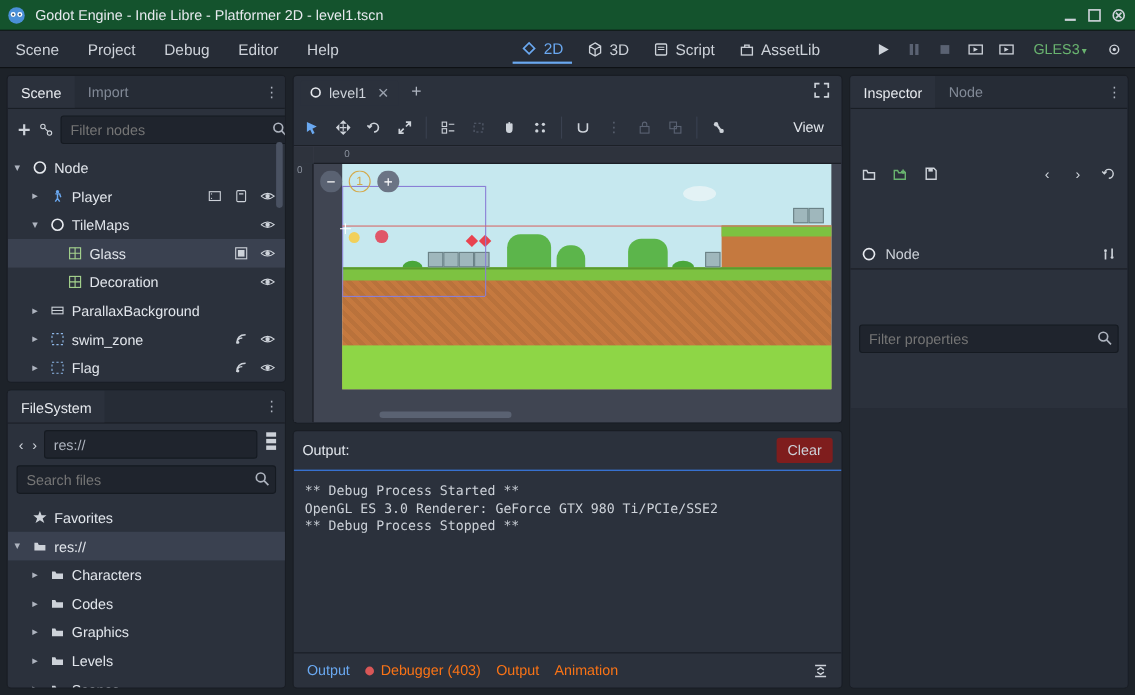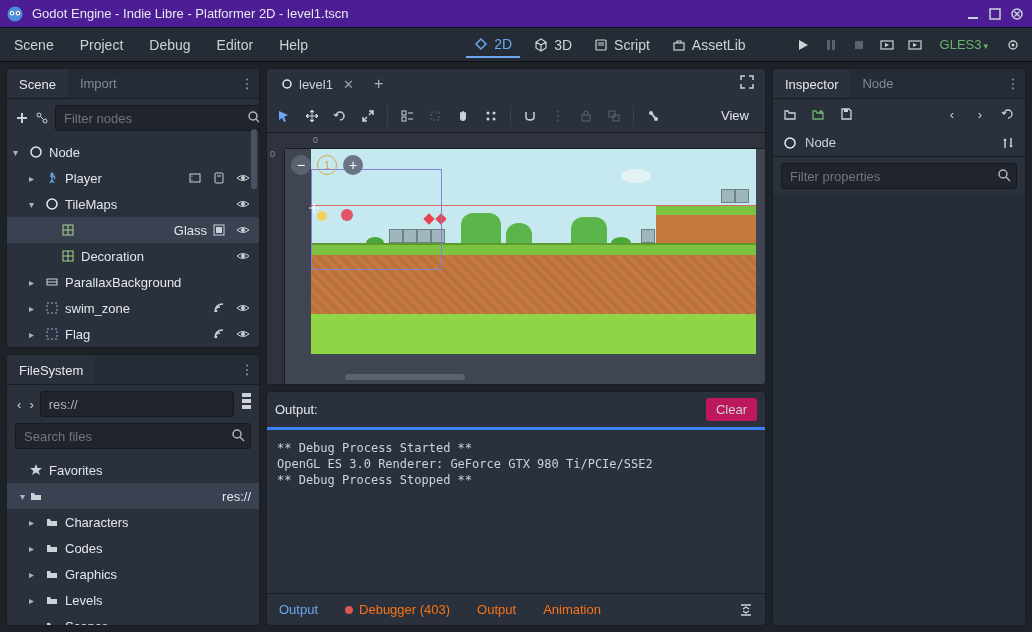--- a/index.html
+++ b/index.html
@@ -1,19 +1,19 @@
 <!DOCTYPE html>
 <html><head>
 <meta charset="utf-8">
 <style>
 * { margin: 0; padding: 0; box-sizing: border-box; font-family: "Segoe UI", Arial, sans-serif; }
 body { width: 1032px; height: 632px; background: #1d2229; color: #cdd2d9; font-size: 13px; overflow: hidden; }
 
 
-.titlebar { height: 28px; background: #4c1d95; display: flex; align-items: center; padding: 0 6px; border-bottom: 1px solid #0d0f12; }
+.titlebar { height: 28px; background: #14532d; display: flex; align-items: center; padding: 0 6px; border-bottom: 1px solid #0d0f12; }
 .titlebar .logo { width: 18px; height: 18px; margin-right: 8px; }
 .titlebar .title { font-size: 13px; color: #e6e9ee; flex: 1; }
 .titlebar .win-btns { display: flex; gap: 4px; }
 .titlebar .win-btn { width: 18px; height: 18px; display: flex; align-items: center; justify-content: center; color: #cdd2d9; font-size: 12px; }
 
 
 .menubar { height: 34px; background: #262c36; display: flex; align-items: center; padding: 0 10px; border-bottom: 1px solid #0d0f12; }
 .menubar .menu-left { display: flex; gap: 18px; }
 .menubar .menu-item { color: #cdd2d9; font-size: 14px; padding: 4px 4px; }
 .menubar .spacer { flex: 1; }
@@ -44,21 +44,21 @@
 .toolbtn { width: 20px; height: 20px; display: flex; align-items: center; justify-content: center; color: #cdd2d9; }
 .search-input { flex: 1; background: #1f242d; border: 1px solid #151a21; border-radius: 3px; padding: 4px 26px 4px 8px; color: #aeb4bf; font-size: 13px; height: 26px; }
 .search-wrap { position: relative; flex: 1; display:flex; }
 .search-wrap .search-icon { position: absolute; right: 6px; top: 5px; color: #aeb4bf; }
 
 .tree { padding: 2px 0 6px 0; overflow-y: auto; }
 .tree-row { display: flex; align-items: center; height: 26px; padding: 0 8px 0 6px; gap: 4px; }
 .tree-row .arrow { width: 12px; color: #aeb4bf; font-size: 10px; }
 .tree-row .nicon { width: 16px; text-align: center; }
 .tree-row .label { flex: 1; font-size: 13px; color: #e2e6ec; white-space: nowrap; overflow: hidden; }
-.tree-row.selected { background: #3a4150; text-align: right; }
+.tree-row.selected { background: #3a4150; }
 .tree-row .rbtns { display: flex; gap: 8px; align-items: center; }
 .tree-row .rbtn { width: 16px; height: 16px; color: #cdd2d9; font-size: 12px; display:flex; align-items:center; justify-content:center; }
 
 .scene-scroll { position: absolute; right: 2px; top: 60px; width: 6px; height: 60px; background: #4a5262; border-radius: 3px; }
 
 
 .fs-path { display:flex; align-items:center; gap:4px; padding: 6px 8px; }
 .fs-path .nav { width:20px; height:20px; display:flex; align-items:center; justify-content:center; color:#cdd2d9; }
 .fs-path input { flex:1; background:#1f242d; border:1px solid #151a21; border-radius:3px; padding:4px 8px; color:#aeb4bf; height:26px; font-size:13px; }
 .fs-path .view-toggle { width:22px; height:22px; display:flex; flex-direction:column; gap:2px; margin-left:4px; }
@@ -102,25 +102,25 @@
 .heart { position:absolute; width:8px; height:8px; background:#e8434f; transform:rotate(45deg); }
 .plat-top { position:absolute; left:345px; top:56px; width:100px; height:44px; background:#c5793f; }
 .plat-top::before { content:""; position:absolute; top:0; left:0; right:0; height:10px; background:#7dc241; }
 .purple-line { position:absolute; background:#8a7fd6; }
 .red-line { position:absolute; height:1px; background:#d66a6a; }
 .hscroll { position:absolute; bottom:4px; left:60px; width:120px; height:6px; background:#5a6272; border-radius:3px; }
 .cross { position:absolute; width:10px; height:10px; }
 
 
 .output-panel { height: 235px; }
-.output-hdr { display:flex; align-items:center; padding:6px 8px; border-bottom:3px solid #3b82f6; }
+.output-hdr { display:flex; align-items:center; padding:6px 8px; border-bottom:1px solid #3b82f6; }
 .output-hdr .olabel { font-size:13px; color:#e2e6ec; }
-.output-hdr .clearbtn { margin-left:auto; background:#be185d; padding:4px 10px; border-radius:3px; font-size:13px; }
+.output-hdr .clearbtn { margin-left:auto; background:#7f1d1d; padding:4px 10px; border-radius:3px; font-size:13px; }
 .output-body { flex:1; padding:10px 10px; font-family: "Consolas", monospace; font-size:12px; line-height:16px; color:#cdd2d9; overflow:auto; white-space: pre; }
-.bottom-tabs { height:32px; display:flex; align-items:center; gap:27px; padding:0 12px; border-top:1px solid #191d24; }
+.bottom-tabs { height:32px; display:flex; align-items:center; gap:14px; padding:0 12px; border-top:1px solid #191d24; }
 .bottom-tabs .btab { font-size:13px; color:#f97316; display:flex; align-items:center; gap:6px; }
 .bottom-tabs .btab.active { color:#6aa8f0; }
 .bottom-tabs .reddot { width:8px; height:8px; background:#d95757; border-radius:50%; }
 .bottom-tabs .expand { margin-left:auto; color:#cdd2d9; }
 
 
 .insp-toolbar { display:flex; gap:10px; align-items:center; padding:6px 8px; }
 .insp-toolbar .ibtn { width:18px; height:18px; color:#cdd2d9; display:flex; align-items:center; justify-content:center; }
 .insp-toolbar .spac { flex:1; }
 .insp-node { display:flex; align-items:center; padding:6px 10px; gap:8px; border-bottom:1px solid #191d24; }
@@ -701,21 +701,21 @@
               <line x1="2" y1="2" x2="12" y2="2" stroke="currentColor" stroke-width="1.5"></line>
               <line x1="2" y1="12" x2="12" y2="12" stroke="currentColor" stroke-width="1.5"></line>
               <path d="M4 6 L7 4 L10 6 M4 8 L7 10 L10 8" fill="none" stroke="currentColor" stroke-width="1.3"></path>
             </svg>
           </div>
       </div>
     </div>
   </div>
 
   <div class="right-col">
-    <div class="panel" style="flex:1;">
+    <div class="panel" style="flex:1;gap:44px;">
       <div class="tabs-hdr">
         <div class="tab active">Inspector</div>
         <div class="tab">Node</div>
         <div class="hdr-more">⋮</div>
       </div>
       <div class="insp-toolbar">
         <div class="ibtn">
             <svg width="14" height="14" viewBox="0 0 14 14">
               <path d="M2 4 L5 4 L6 6 L12 6 L12 12 L2 12 Z" fill="none" stroke="currentColor" stroke-width="1.3"></path>
             </svg>

